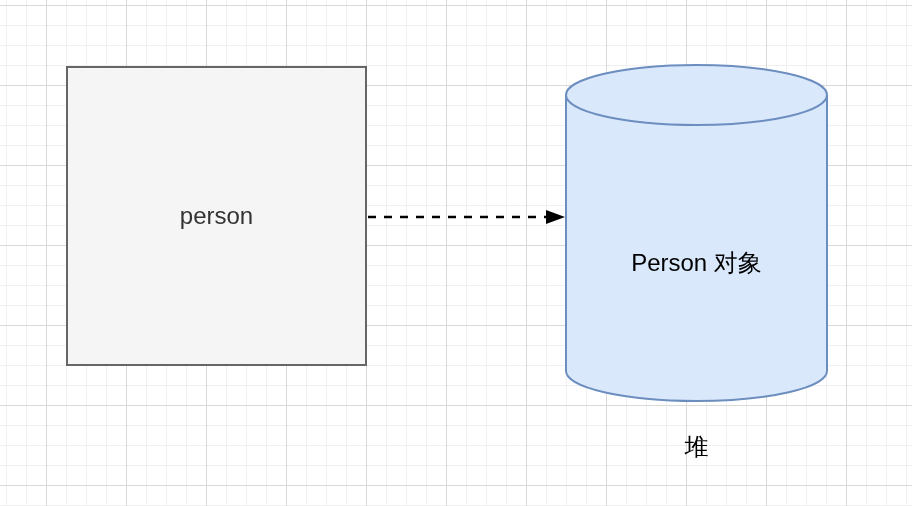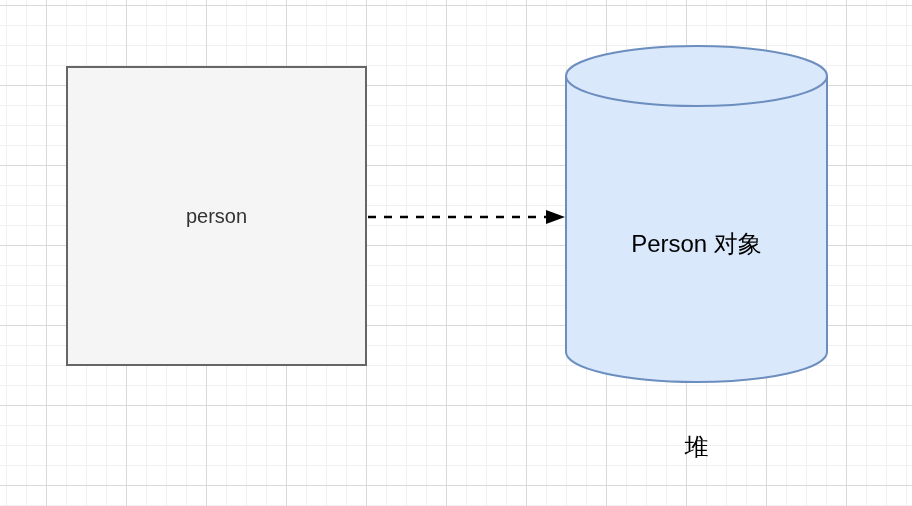--- a/index.html
+++ b/index.html
@@ -36,39 +36,39 @@
   .rect-shape {
     position: absolute;
     left: 66px; top: 66px;
     width: 301px; height: 300px;
     background: var(--box-fill);
     border: 2px solid var(--box-border);
     display: flex; align-items: center; justify-content: center;
   }
   .rect-shape .shape-label {
     color: var(--box-text);
-    font-size: 20px;
+    font-size: 24px;
     line-height: 28px;
   }
   .arrow-svg {
     position: absolute;
     left: 365px; top: 203px;
     width: 204px; height: 28px;
     overflow: visible;
   }
   .arrow-line {
     stroke: var(--arrow-color);
     stroke-width: 2.5;
     stroke-dasharray: 8 8;
     fill: none;
   }
   .arrow-head { fill: var(--arrow-color); stroke: none; }
   .cylinder {
     position: absolute;
-    left: 565px; top: 45px;
+    left: 565px; top: 64px;
     width: 263px; height: 338px;
   }
   .cylinder svg { position: absolute; left: 0; top: 0; width: 100%; height: 100%; overflow: visible; }
   .cyl-body {
     fill: var(--cylinder-fill);
     stroke: var(--cylinder-border);
     stroke-width: 2;
     stroke-linejoin: round;
   }
   .cyl-rim {

